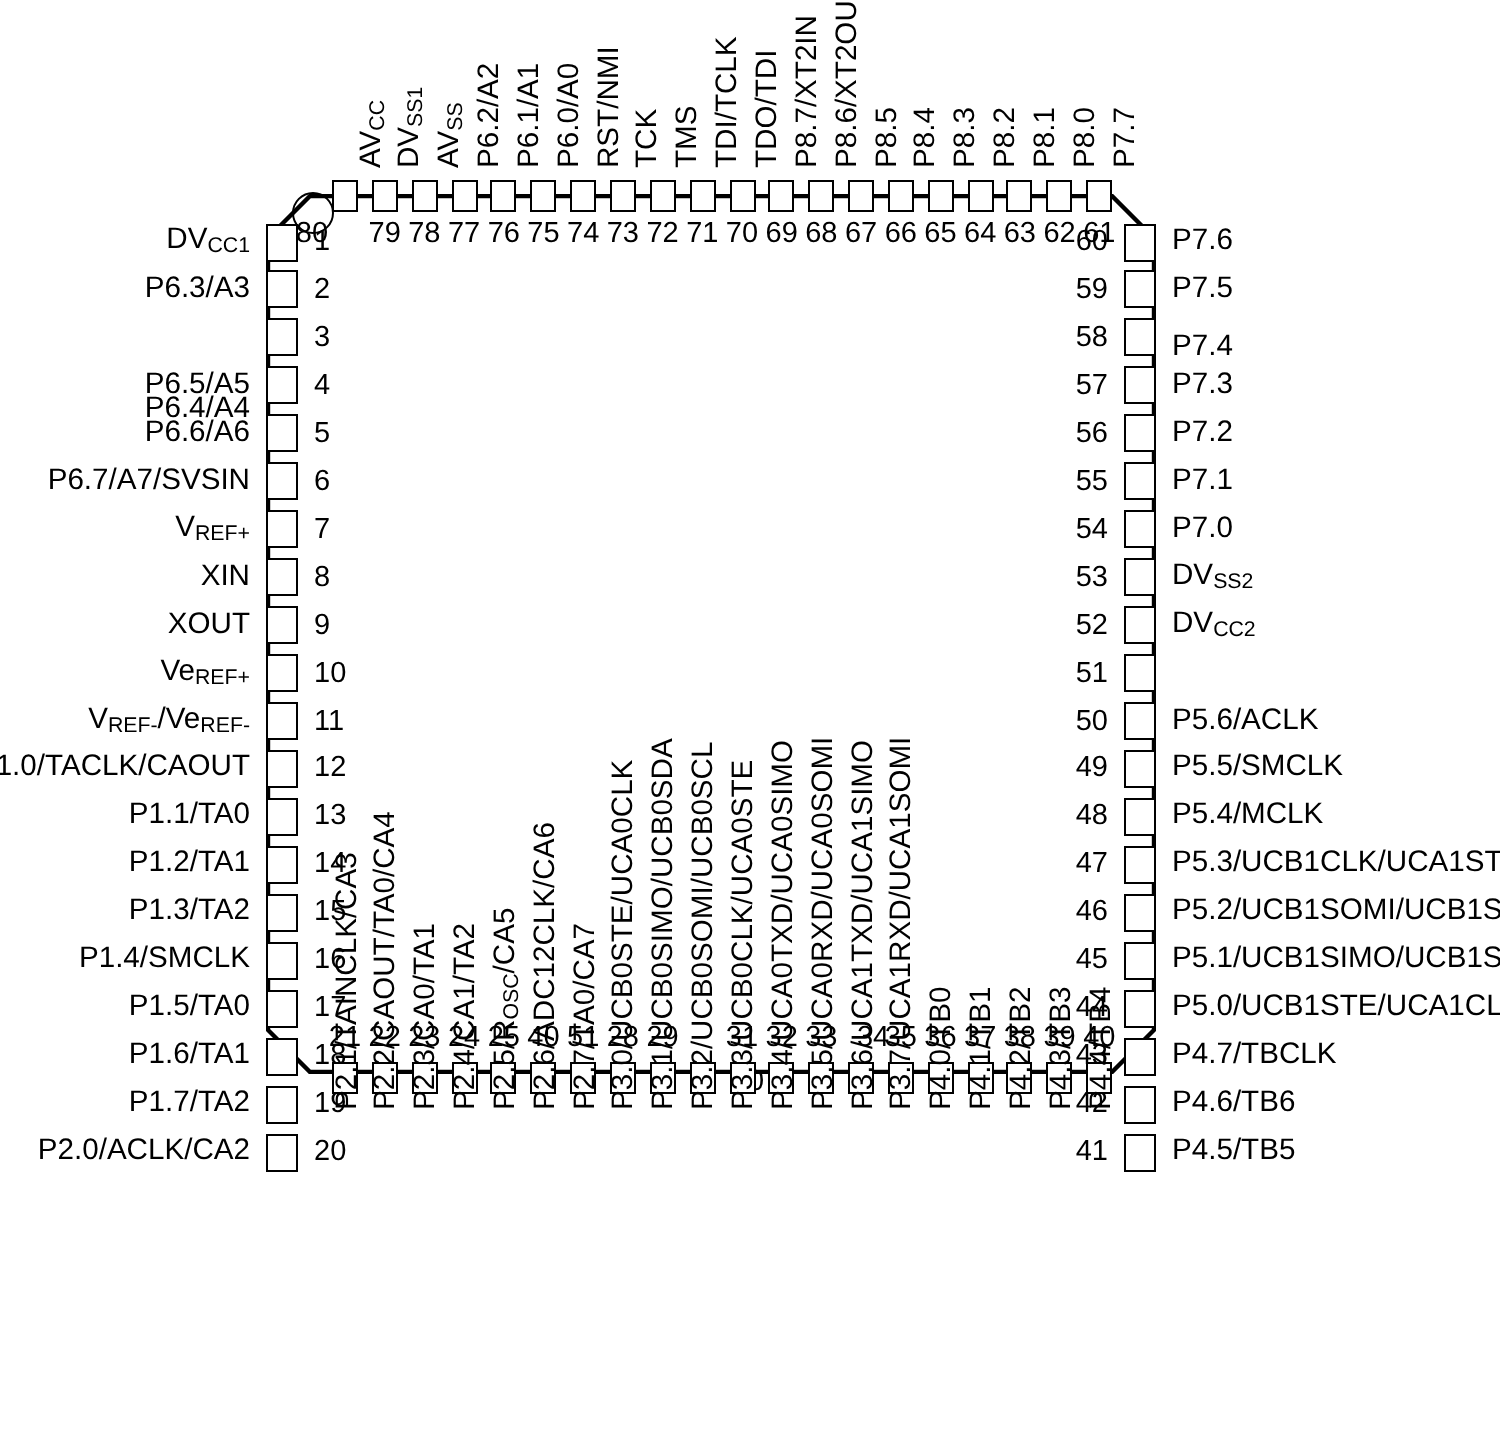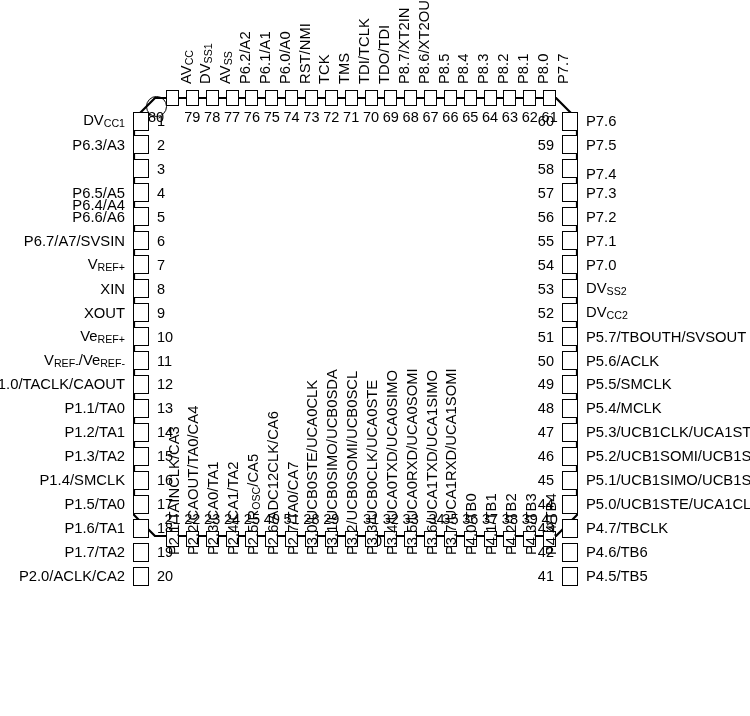--- a/index.html
+++ b/index.html
@@ -193,21 +193,20 @@
     <div class="pnum pnum-right" style="left: 526px; width: 28px; top: 401.4px;">48</div>
     <div class="lbl lbl-right" style="left: 586px; top: 408.4px;">P5.4/MCLK</div>
     <div class="pad pad-v" style="left: 562px; top: 374.95px;"></div>
     <div class="pnum pnum-right" style="left: 526px; width: 28px; top: 377.45px;">49</div>
     <div class="lbl lbl-right" style="left: 586px; top: 384.45px;">P5.5/SMCLK</div>
     <div class="pad pad-v" style="left: 562px; top: 351px;"></div>
     <div class="pnum pnum-right" style="left: 526px; width: 28px; top: 353.5px;">50</div>
     <div class="lbl lbl-right" style="left: 586px; top: 360.5px;">P5.6/ACLK</div>
     <div class="pad pad-v" style="left: 562px; top: 327.05px;"></div>
     <div class="pnum pnum-right" style="left: 526px; width: 28px; top: 329.55px;">51</div>
-    <div class="lbl lbl-right" style="left: 586px; top: 336.55px;">P5.7/TBOUTH/SVSOUT</div>
     <div class="pad pad-v" style="left: 562px; top: 303.1px;"></div>
     <div class="pnum pnum-right" style="left: 526px; width: 28px; top: 305.6px;">52</div>
     <div class="lbl lbl-right" style="left: 586px; top: 312.6px;">DV<sub>CC2</sub></div>
     <div class="pad pad-v" style="left: 562px; top: 279.15px;"></div>
     <div class="pnum pnum-right" style="left: 526px; width: 28px; top: 281.65px;">53</div>
     <div class="lbl lbl-right" style="left: 586px; top: 288.65px;">DV<sub>SS2</sub></div>
     <div class="pad pad-v" style="left: 562px; top: 255.2px;"></div>
     <div class="pnum pnum-right" style="left: 526px; width: 28px; top: 257.7px;">54</div>
     <div class="lbl lbl-right" style="left: 586px; top: 264.7px;">P7.0</div>
     <div class="pad pad-v" style="left: 562px; top: 231.25px;"></div>

